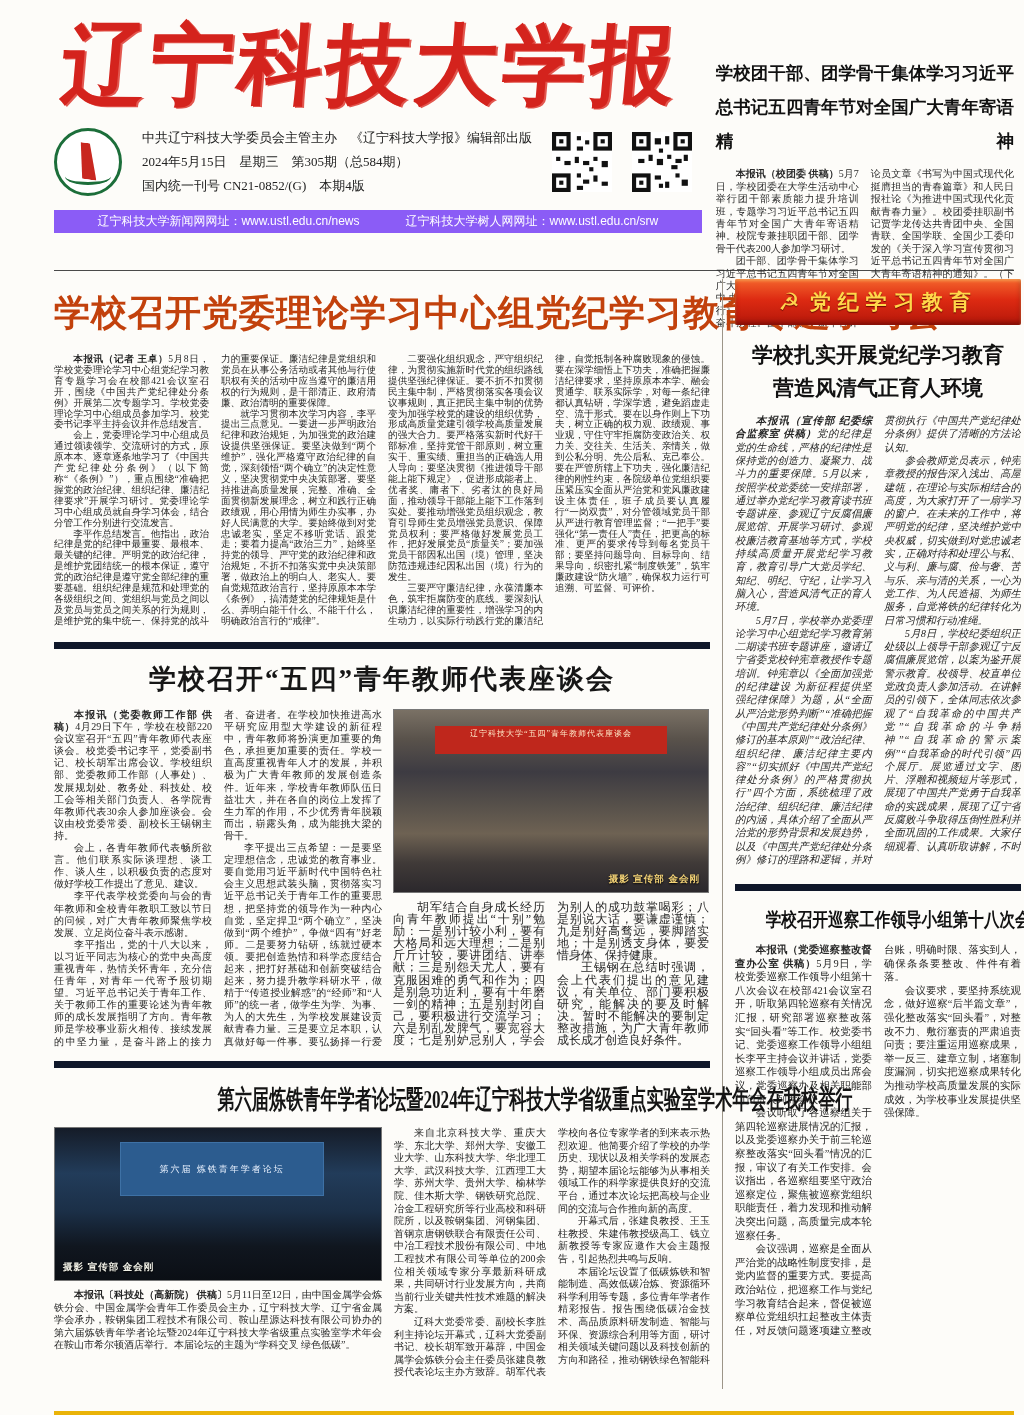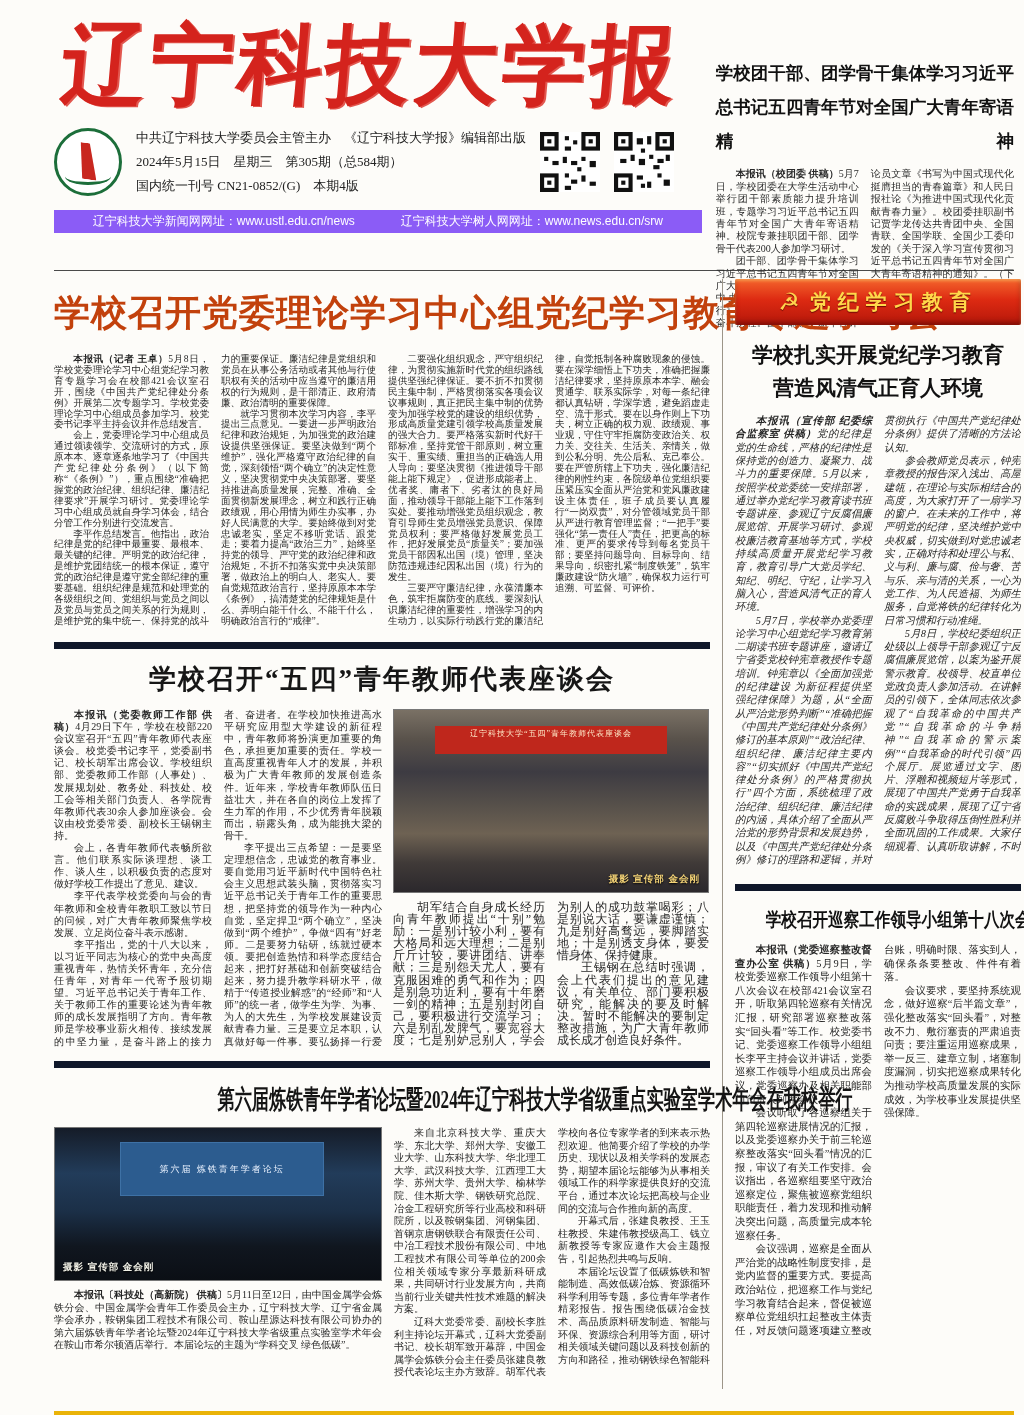--- a/index.html
+++ b/index.html
@@ -12,21 +12,21 @@
   
   .header{display:flex;height:268px;}
   .header-left{width:660px;}
   .masthead-title{
     margin-top:24px;padding-left:4px;
     font-size:84px;line-height:1.05;font-weight:900;
     color:#d4231d;letter-spacing:4px;white-space:nowrap;
     transform:skewX(-5deg) scaleY(1.04);transform-origin:left bottom;
     text-shadow:2px 1px 0 #e2574f;
   }
-  .pub-info{display:flex;align-items:center;gap:14px;margin-top:14px;}
+  .pub-info{display:flex;align-items:center;gap:20px;margin-top:14px;}
   .logo{
     width:62px;height:62px;border-radius:50%;flex:0 0 auto;
     border:3px solid #1c6e3a;background:#fff;position:relative;overflow:hidden;
   }
   .logo .swoosh{
     position:absolute;left:16px;top:12px;width:26px;height:36px;
     background:#c8271f;clip-path:polygon(20% 0,55% 0,100% 100%,45% 100%);
     transform:rotate(8deg);
   }
   .logo .arc{
@@ -206,21 +206,21 @@
               <rect x="16" y="24" width="2" height="3"></rect>
               <rect x="21" y="20" width="2" height="2"></rect>
             <rect x="24" y="23" width="3" height="3"></rect>
               <rect x="13" y="25" width="2" height="2"></rect>
               <rect x="19" y="16" width="3" height="2"></rect>
           </g>
         </svg>
       </div>
       <div class="url-bar">
         <span>辽宁科技大学新闻网网址：www.ustl.edu.cn/news</span>
-        <span>辽宁科技大学树人网网址：www.news.edu.cn/srw</span>
+        <span>辽宁科技大学树人网网址：www.ustl.edu.cn/srw</span>
       </div>
     </div>
     <div class="header-right">
       <div class="tr-title">学校团干部、团学骨干集体学习习近平总书记五四青年节对全国广大青年寄语精神</div>
       <div class="colbody tr-body">
           <p class="para"><b>本报讯（校团委 供稿）</b>5月7日，学校团委在大学生活动中心举行团干部素质能力提升培训班，专题学习习近平总书记五四青年节对全国广大青年寄语精神。校院专兼挂职团干部、团学骨干代表200人参加学习研讨。</p>
           <p class="para">团干部、团学骨干集体学习习近平总书记五四青年节对全国广大青年寄语精神。观看共青团中央发布的宣传片《向光而行》，共同回顾中国青年的百年奋斗历程。团干部领学新华社评论员文章《书写为中国式现代化挺膺担当的青春篇章》和人民日报社论《为推进中国式现代化贡献青春力量》。校团委挂职副书记贾学龙传达共青团中央、全国青联、全国学联、全国少工委印发的《关于深入学习宣传贯彻习近平总书记五四青年节对全国广大青年寄语精神的通知》。（下转二版）</p>
         </div>
     </div>
   </div>

